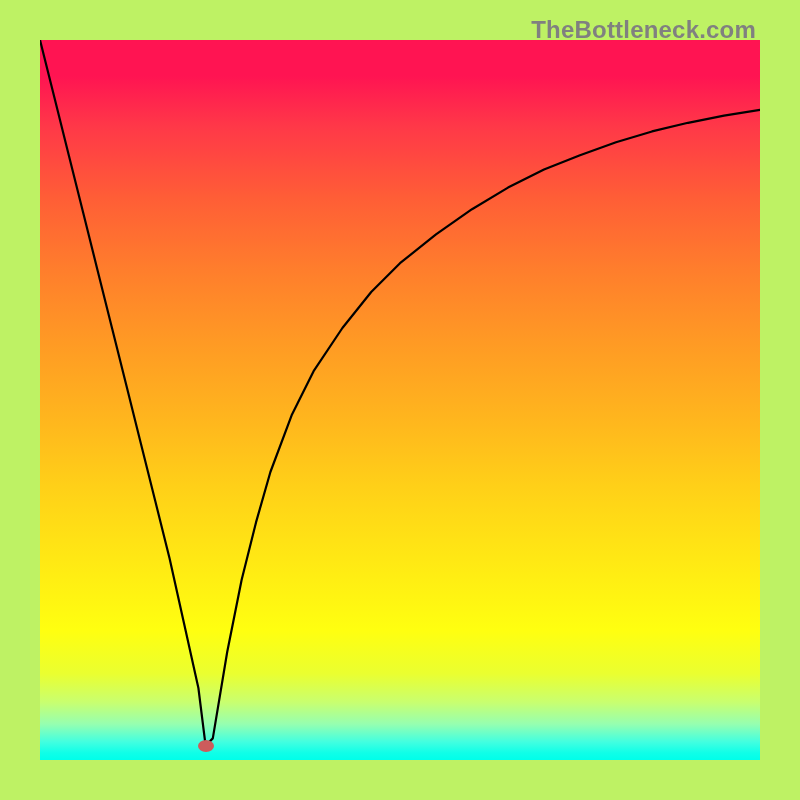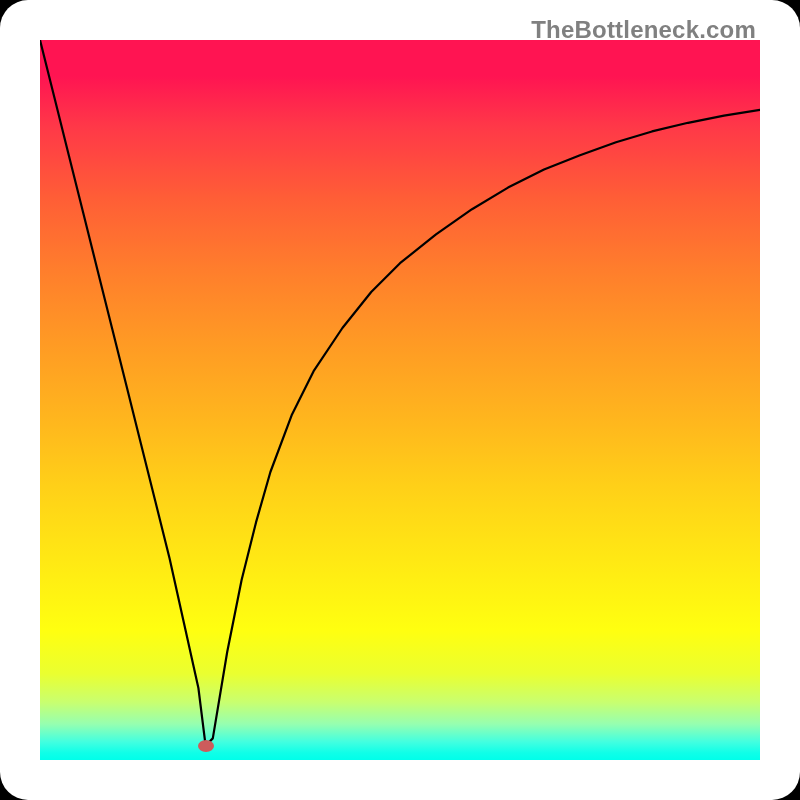--- a/index.html
+++ b/index.html
@@ -1,22 +1,21 @@
 <!DOCTYPE html>
 <html><head>
   <meta charset="utf-8">
   <style>
     * { margin: 0; padding: 0; box-sizing: border-box; }
     html, body { width: 800px; height: 800px; overflow: hidden; background: #000; }
     .chart-container {
       position: relative;
       width: 800px;
       height: 800px;
-      background: #ffffff;
-      border-radius: 28px;
+      background: #bef264;
     }
     .plot-area {
       position: absolute;
       left: 40px;
       top: 40px;
       width: 720px;
       height: 720px;
       background: linear-gradient(to bottom,
         #ff1452 0%,
         #ff1452 5%,

